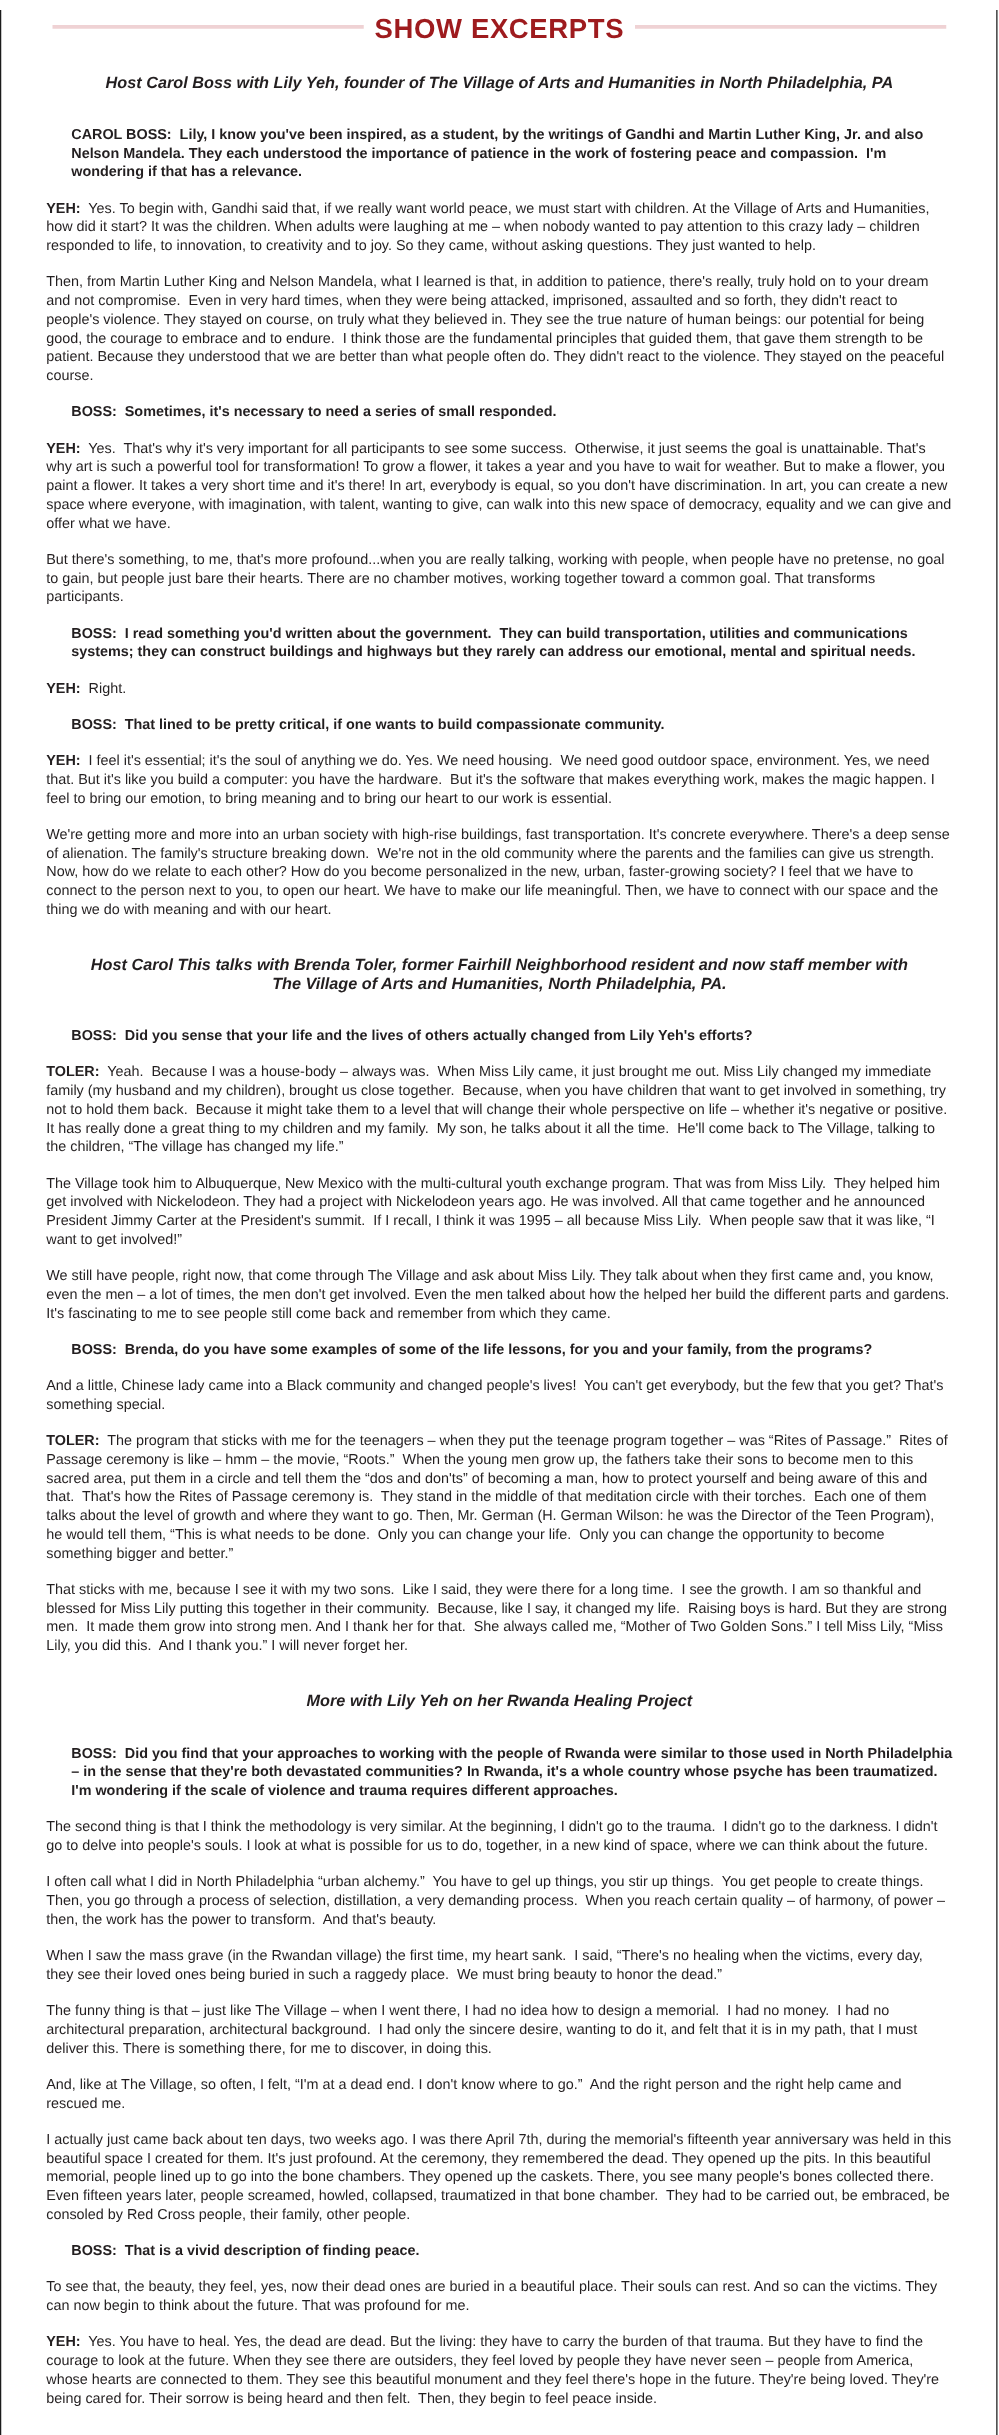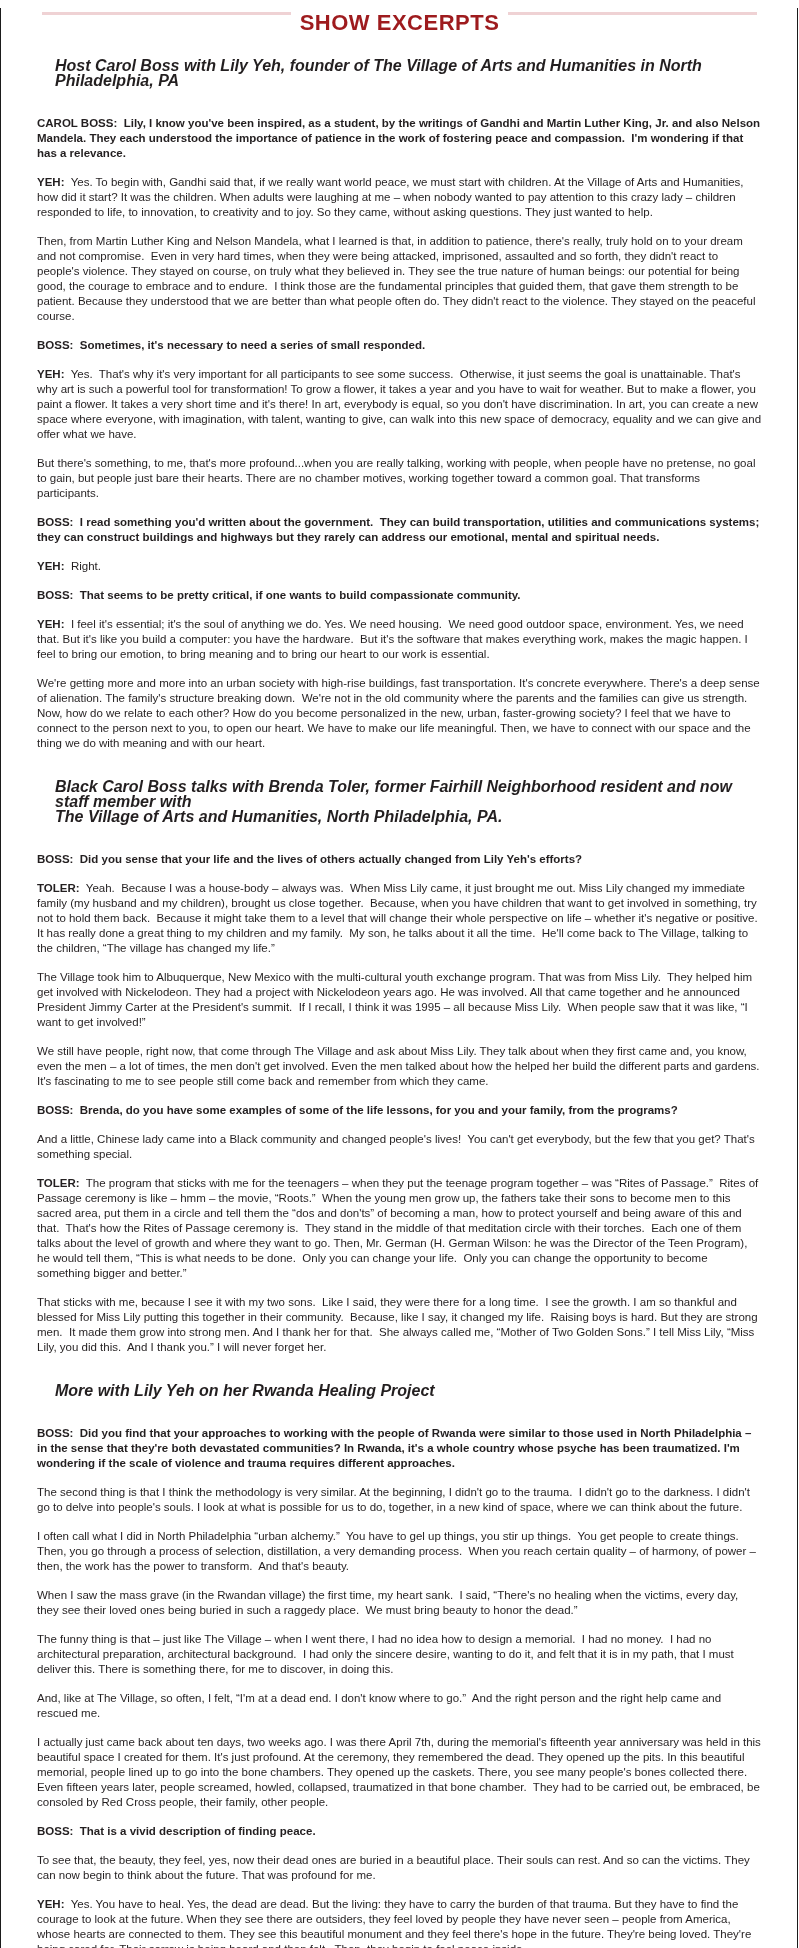--- a/index.html
+++ b/index.html
@@ -17,21 +17,21 @@
     top: 8px;
     bottom: 0;
     width: 1px;
     background: #1b1b1b;
   }
   .side-border.left  { left: 0; }
   .side-border.right { right: 1px; }
 
   .header {
     display: flex;
-    align-items: flex-start;
+    align-items: center;
     padding: 12px 42px 0 42px;
   }
   .header .rule {
     flex: 1;
     height: 3px;
     background: #efd2d4;
     margin-bottom: 3px;
   }
   .header .title {
     font-size: 22px;
@@ -45,29 +45,29 @@
 
   .transcript {
     padding: 0 37px 30px 37px;
     font-size: 11.5px;
     line-height: 15px;
   }
   .para {
     margin: 0 0 14px 0;
     white-space: pre-wrap;
   }
-  .para.bold { font-weight: 700; }
+  .para.bold { font-weight: 700; margin-left: 20px; }
   .para .speaker { font-weight: 700; }
   .heading {
     font-weight: 700;
     font-style: italic;
-    text-align: left;
+    text-align: center;
     margin: 28px 18px;
     white-space: pre-line;
-    font-size: 16px;
+    font-size: 13px;
   }
   .heading:first-child { margin-top: 24px; }
 </style>
 </head>
 <body>
 
 <div class="side-border left"></div>
 <div class="side-border right"></div>
 
 <div class="page">
@@ -80,24 +80,24 @@
   <main class="transcript" id="transcript">
       <p class="heading">Host Carol Boss with Lily Yeh, founder of The Village of Arts and Humanities in North Philadelphia, PA</p>
       <p class="para bold"><strong class="speaker">CAROL BOSS:</strong>  <span>Lily, I know you've been inspired, as a student, by the writings of Gandhi and Martin Luther King, Jr. and also Nelson Mandela. They each understood the importance of patience in the work of fostering peace and compassion.  I'm wondering if that has a relevance.</span></p>
       <p class="para"><strong class="speaker">YEH:</strong>  <span>Yes. To begin with, Gandhi said that, if we really want world peace, we must start with children. At the Village of Arts and Humanities, how did it start? It was the children. When adults were laughing at me – when nobody wanted to pay attention to this crazy lady – children responded to life, to innovation, to creativity and to joy. So they came, without asking questions. They just wanted to help.</span></p>
       <p class="para"><span>Then, from Martin Luther King and Nelson Mandela, what I learned is that, in addition to patience, there's really, truly hold on to your dream and not compromise.  Even in very hard times, when they were being attacked, imprisoned, assaulted and so forth, they didn't react to people's violence. They stayed on course, on truly what they believed in. They see the true nature of human beings: our potential for being good, the courage to embrace and to endure.  I think those are the fundamental principles that guided them, that gave them strength to be patient. Because they understood that we are better than what people often do. They didn't react to the violence. They stayed on the peaceful course.</span></p>
       <p class="para bold"><strong class="speaker">BOSS:</strong>  <span>Sometimes, it's necessary to need a series of small responded.</span></p>
       <p class="para"><strong class="speaker">YEH:</strong>  <span>Yes.  That's why it's very important for all participants to see some success.  Otherwise, it just seems the goal is unattainable. That's why art is such a powerful tool for transformation! To grow a flower, it takes a year and you have to wait for weather. But to make a flower, you paint a flower. It takes a very short time and it's there! In art, everybody is equal, so you don't have discrimination. In art, you can create a new space where everyone, with imagination, with talent, wanting to give, can walk into this new space of democracy, equality and we can give and offer what we have.</span></p>
       <p class="para"><span>But there's something, to me, that's more profound...when you are really talking, working with people, when people have no pretense, no goal to gain, but people just bare their hearts. There are no chamber motives, working together toward a common goal. That transforms participants.</span></p>
       <p class="para bold"><strong class="speaker">BOSS:</strong>  <span>I read something you'd written about the government.  They can build transportation, utilities and communications systems; they can construct buildings and highways but they rarely can address our emotional, mental and spiritual needs.</span></p>
       <p class="para"><strong class="speaker">YEH:</strong>  <span>Right.</span></p>
-      <p class="para bold"><strong class="speaker">BOSS:</strong>  <span>That seems to be pretty critical, if one wants to build compassionate community.</span></p>
+      <p class="para bold"><strong class="speaker">BOSS:</strong>  <span>That lined to be pretty critical, if one wants to build compassionate community.</span></p>
       <p class="para"><strong class="speaker">YEH:</strong>  <span>I feel it's essential; it's the soul of anything we do. Yes. We need housing.  We need good outdoor space, environment. Yes, we need that. But it's like you build a computer: you have the hardware.  But it's the software that makes everything work, makes the magic happen. I feel to bring our emotion, to bring meaning and to bring our heart to our work is essential.</span></p>
       <p class="para"><span>We're getting more and more into an urban society with high-rise buildings, fast transportation. It's concrete everywhere. There's a deep sense of alienation. The family's structure breaking down.  We're not in the old community where the parents and the families can give us strength. Now, how do we relate to each other? How do you become personalized in the new, urban, faster-growing society? I feel that we have to connect to the person next to you, to open our heart. We have to make our life meaningful. Then, we have to connect with our space and the thing we do with meaning and with our heart.</span></p>
-      <p class="heading">Black Carol Boss talks with Brenda Toler, former Fairhill Neighborhood resident and now staff member with
+      <p class="heading">Host Carol This talks with Brenda Toler, former Fairhill Neighborhood resident and now staff member with
 The Village of Arts and Humanities, North Philadelphia, PA.</p>
       <p class="para bold"><strong class="speaker">BOSS:</strong>  <span>Did you sense that your life and the lives of others actually changed from Lily Yeh's efforts?</span></p>
       <p class="para"><strong class="speaker">TOLER:</strong>  <span>Yeah.  Because I was a house-body – always was.  When Miss Lily came, it just brought me out. Miss Lily changed my immediate family (my husband and my children), brought us close together.  Because, when you have children that want to get involved in something, try not to hold them back.  Because it might take them to a level that will change their whole perspective on life – whether it's negative or positive.  It has really done a great thing to my children and my family.  My son, he talks about it all the time.  He'll come back to The Village, talking to the children, “The village has changed my life.”</span></p>
       <p class="para"><span>The Village took him to Albuquerque, New Mexico with the multi-cultural youth exchange program. That was from Miss Lily.  They helped him get involved with Nickelodeon. They had a project with Nickelodeon years ago. He was involved. All that came together and he announced President Jimmy Carter at the President's summit.  If I recall, I think it was 1995 – all because Miss Lily.  When people saw that it was like, “I want to get involved!”</span></p>
       <p class="para"><span>We still have people, right now, that come through The Village and ask about Miss Lily. They talk about when they first came and, you know, even the men – a lot of times, the men don't get involved. Even the men talked about how the helped her build the different parts and gardens. It's fascinating to me to see people still come back and remember from which they came.</span></p>
       <p class="para bold"><strong class="speaker">BOSS:</strong>  <span>Brenda, do you have some examples of some of the life lessons, for you and your family, from the programs?</span></p>
       <p class="para"><span>And a little, Chinese lady came into a Black community and changed people's lives!  You can't get everybody, but the few that you get? That's something special.</span></p>
       <p class="para"><strong class="speaker">TOLER:</strong>  <span>The program that sticks with me for the teenagers – when they put the teenage program together – was “Rites of Passage.”  Rites of Passage ceremony is like – hmm – the movie, “Roots.”  When the young men grow up, the fathers take their sons to become men to this sacred area, put them in a circle and tell them the “dos and don'ts” of becoming a man, how to protect yourself and being aware of this and that.  That's how the Rites of Passage ceremony is.  They stand in the middle of that meditation circle with their torches.  Each one of them talks about the level of growth and where they want to go. Then, Mr. German (H. German Wilson: he was the Director of the Teen Program), he would tell them, “This is what needs to be done.  Only you can change your life.  Only you can change the opportunity to become something bigger and better.”</span></p>
       <p class="para"><span>That sticks with me, because I see it with my two sons.  Like I said, they were there for a long time.  I see the growth. I am so thankful and blessed for Miss Lily putting this together in their community.  Because, like I say, it changed my life.  Raising boys is hard. But they are strong men.  It made them grow into strong men. And I thank her for that.  She always called me, “Mother of Two Golden Sons.” I tell Miss Lily, “Miss Lily, you did this.  And I thank you.” I will never forget her.</span></p>
       <p class="heading">More with Lily Yeh on her Rwanda Healing Project</p>

